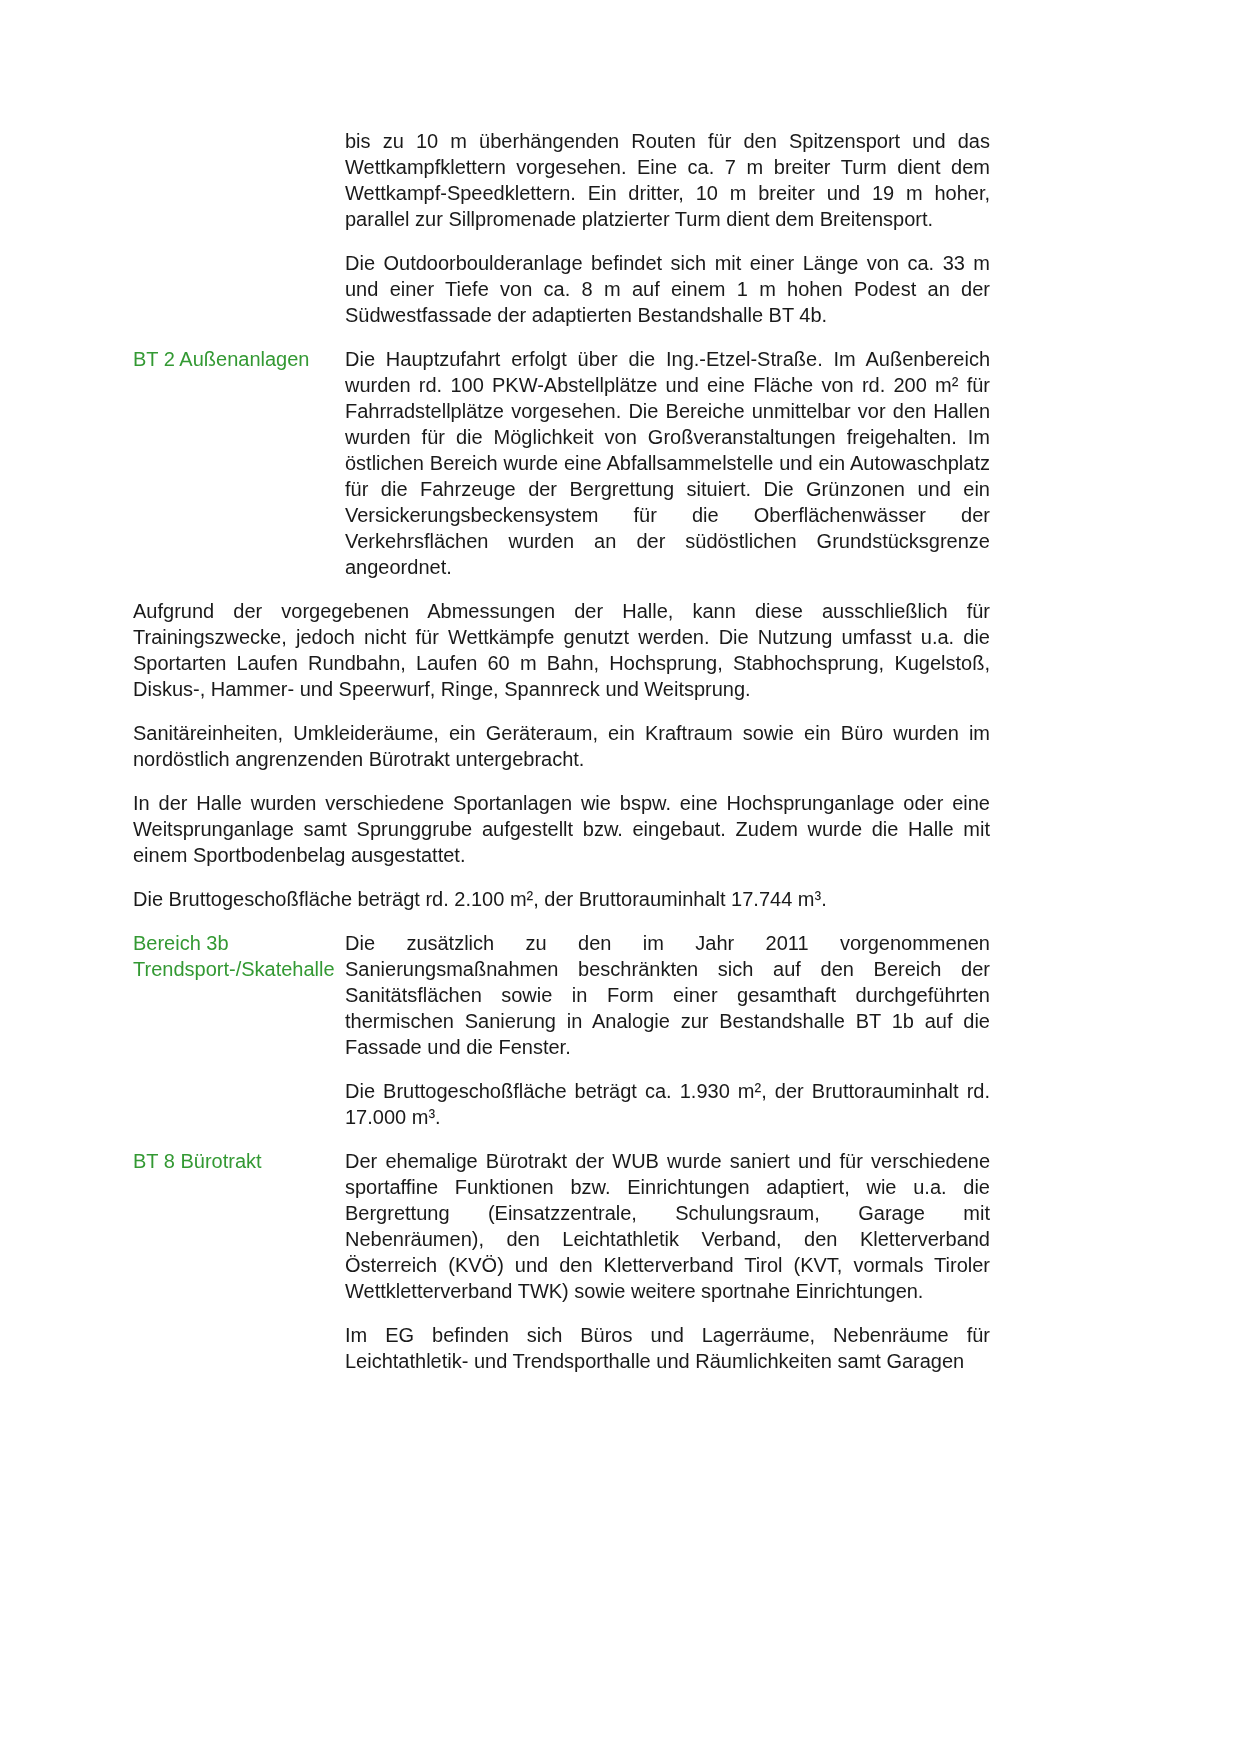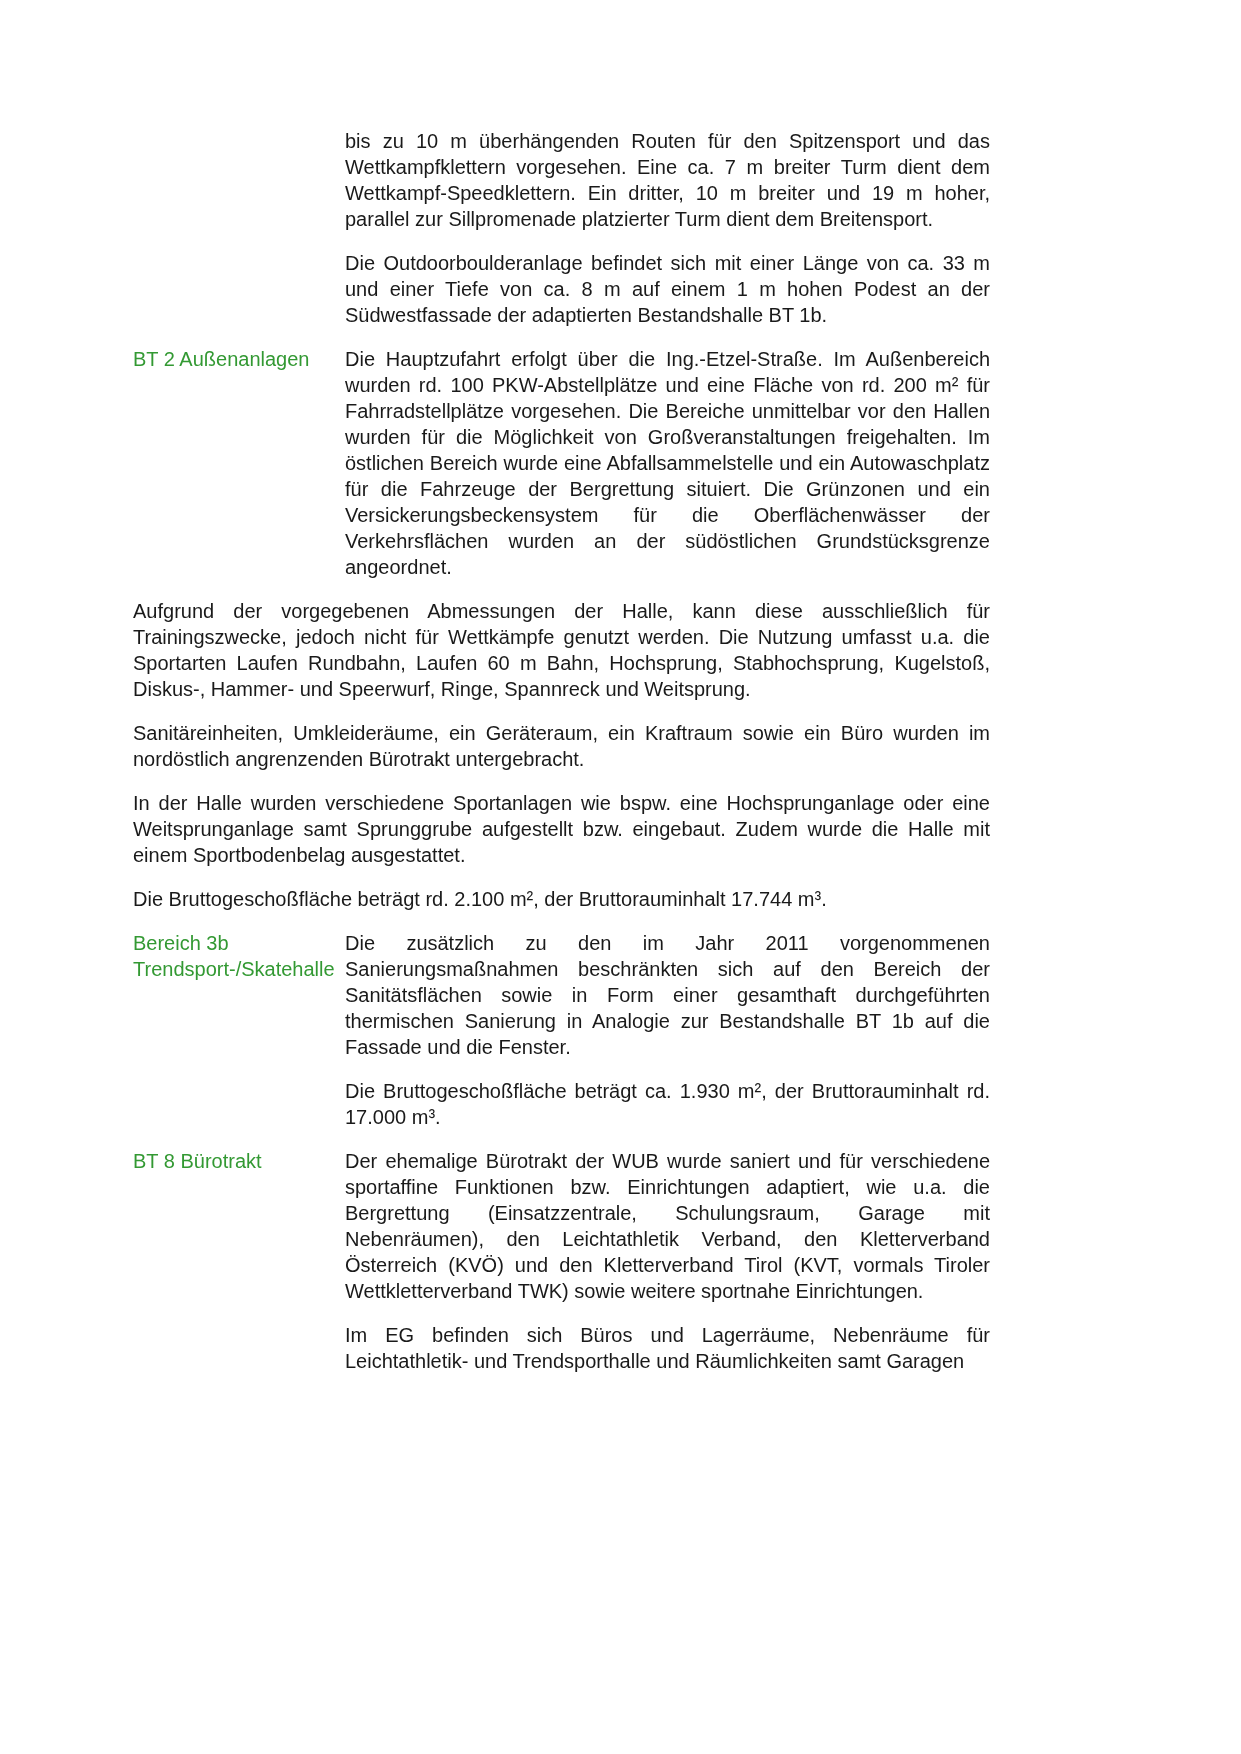--- a/index.html
+++ b/index.html
@@ -85,21 +85,21 @@
 <body>
 
 <div class="page">
 
   <div class="content">
 
     <div class="section">
       <div class="label-col"></div>
       <div class="body-col">
         <p class="para">bis zu 10 m überhängenden Routen für den Spitzensport und das Wettkampfklettern vorgesehen. Eine ca. 7 m breiter Turm dient dem Wettkampf-Speedklettern. Ein dritter, 10 m breiter und 19 m hoher, parallel zur Sillpromenade platzierter Turm dient dem Breitensport.</p>
-        <p class="para">Die Outdoorboulderanlage befindet sich mit einer Länge von ca. 33 m und einer Tiefe von ca. 8 m auf einem 1 m hohen Podest an der Südwestfassade der adaptierten Bestandshalle BT 1b.</p>
+        <p class="para">Die Outdoorboulderanlage befindet sich mit einer Länge von ca. 33 m und einer Tiefe von ca. 8 m auf einem 1 m hohen Podest an der Südwestfassade der adaptierten Bestandshalle BT 4b.</p>
       </div>
     </div>
 
     <div class="section">
       <div class="label-col">
         <div>BT 2 Außenanlagen</div>
       </div>
       <div class="body-col">
         <p class="para">Die Hauptzufahrt erfolgt über die Ing.-Etzel-Straße. Im Außenbereich wurden rd. 100 PKW-Abstellplätze und eine Fläche von rd. 200 m² für Fahrradstellplätze vorgesehen. Die Bereiche unmittelbar vor den Hallen wurden für die Möglichkeit von Großveranstaltungen freigehalten. Im östlichen Bereich wurde eine Abfallsammelstelle und ein Autowaschplatz für die Fahrzeuge der Bergrettung situiert. Die Grünzonen und ein Versickerungsbeckensystem für die Oberflächenwässer der Verkehrsflächen wurden an der südöstlichen Grundstücksgrenze angeordnet.</p>
       </div>

